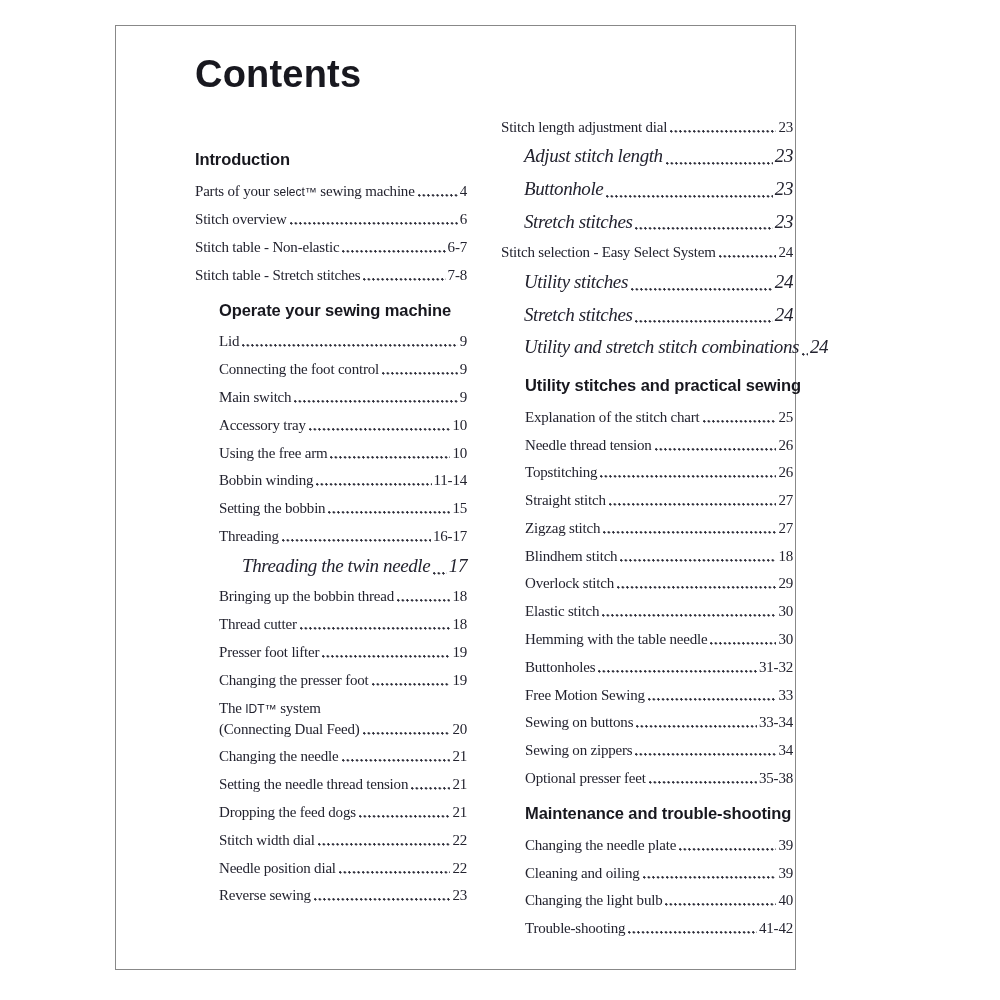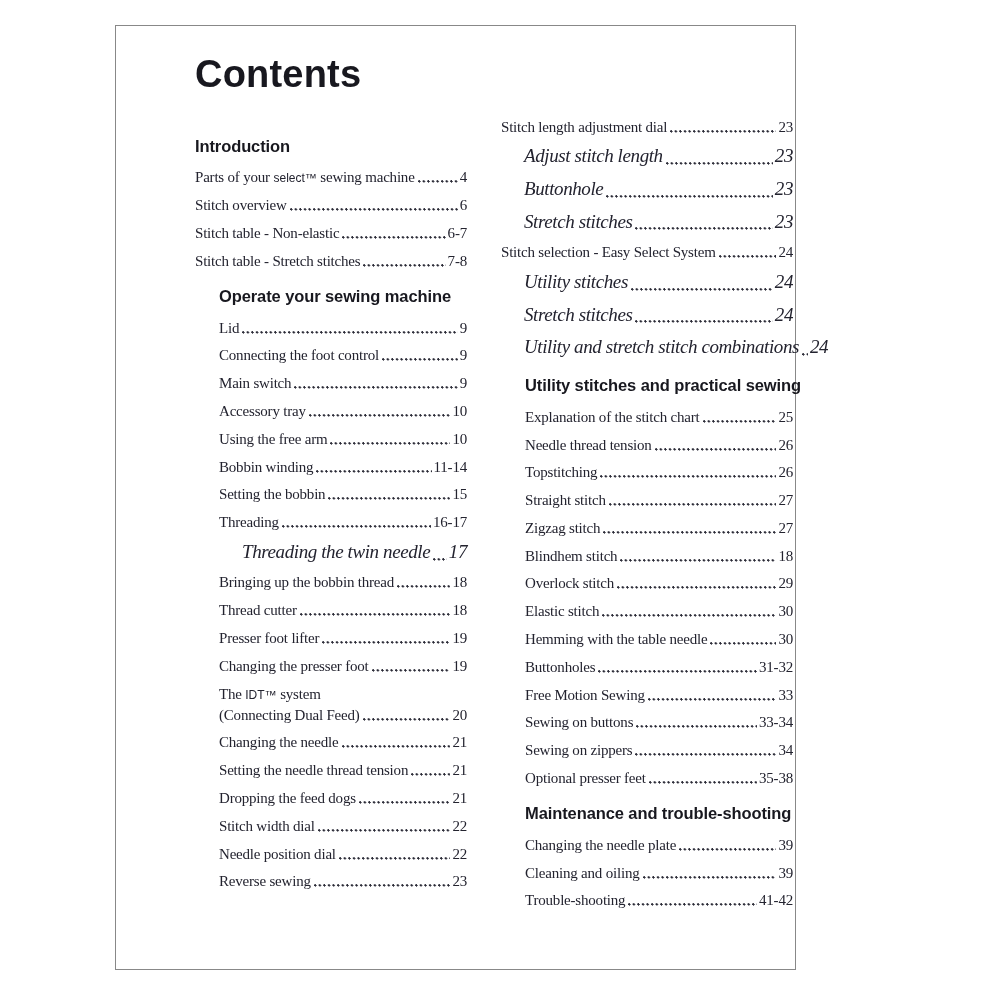--- a/index.html
+++ b/index.html
@@ -314,20 +314,25 @@
             <span class="label"><span>Changing the needle plate</span></span>
             <span class="dots"></span>
             <span class="pagenum">39</span>
           </div>
           <div class="toc-entry">
             <span class="label"><span>Cleaning and oiling</span></span>
             <span class="dots"></span>
             <span class="pagenum">39</span>
           </div>
           <div class="toc-entry">
+            <span class="label"><span>Changing the light bulb</span></span>
+            <span class="dots"></span>
+            <span class="pagenum">40</span>
+          </div>
+          <div class="toc-entry">
             <span class="label"><span>Trouble-shooting</span></span>
             <span class="dots"></span>
             <span class="pagenum">41-42</span>
           </div>
         </section>
       </div>
     </div>
 </div>
 
 </body></html>

